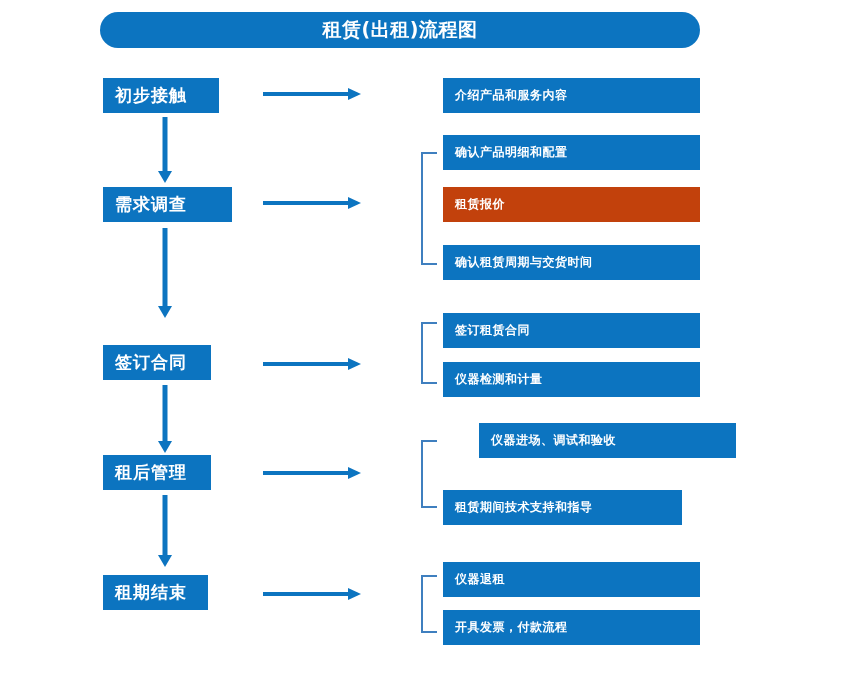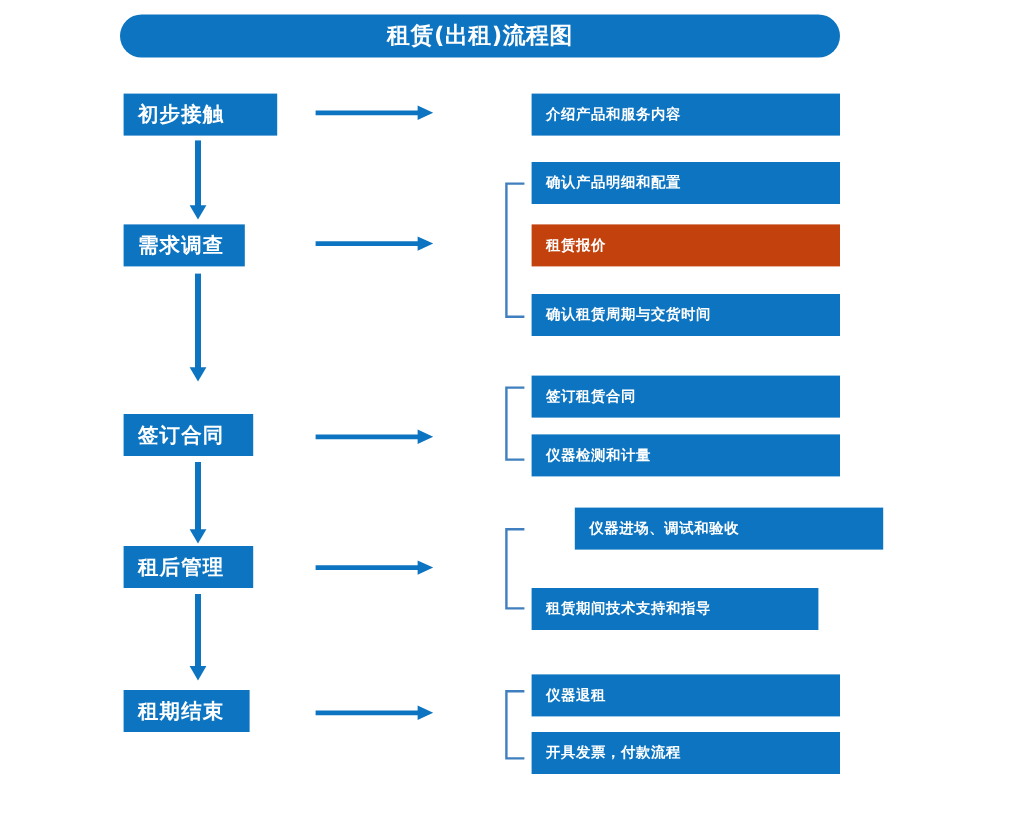--- a/index.html
+++ b/index.html
@@ -88,24 +88,24 @@
   svg { display: block; overflow: visible; }
 </style>
 </head>
 <body>
 
 <div id="canvas">
 
   <div class="title-bar">租赁(出租)流程图</div>
 
   <div id="stage-layer">
-      <div class="stage-box" style="left: 103px; top: 78px; width: 128px; background: rgb(12, 116, 192);">
+      <div class="stage-box" style="left: 103px; top: 78px; width: 116px; background: rgb(12, 116, 192);">
         <span>初步接触</span>
       </div>
-      <div class="stage-box" style="left: 103px; top: 187px; width: 101px; background: rgb(12, 116, 192);">
+      <div class="stage-box" style="left: 103px; top: 187px; width: 129px; background: rgb(12, 116, 192);">
         <span>需求调查</span>
       </div>
       <div class="stage-box" style="left: 103px; top: 345px; width: 108px; background: rgb(12, 116, 192); text-align: right;">
         <span>签订合同</span>
       </div>
       <div class="stage-box" style="left: 103px; top: 455px; width: 108px; background: rgb(12, 116, 192);">
         <span>租后管理</span>
       </div>
       <div class="stage-box" style="left: 103px; top: 575px; width: 105px; background: rgb(12, 116, 192);">
         <span>租期结束</span>

